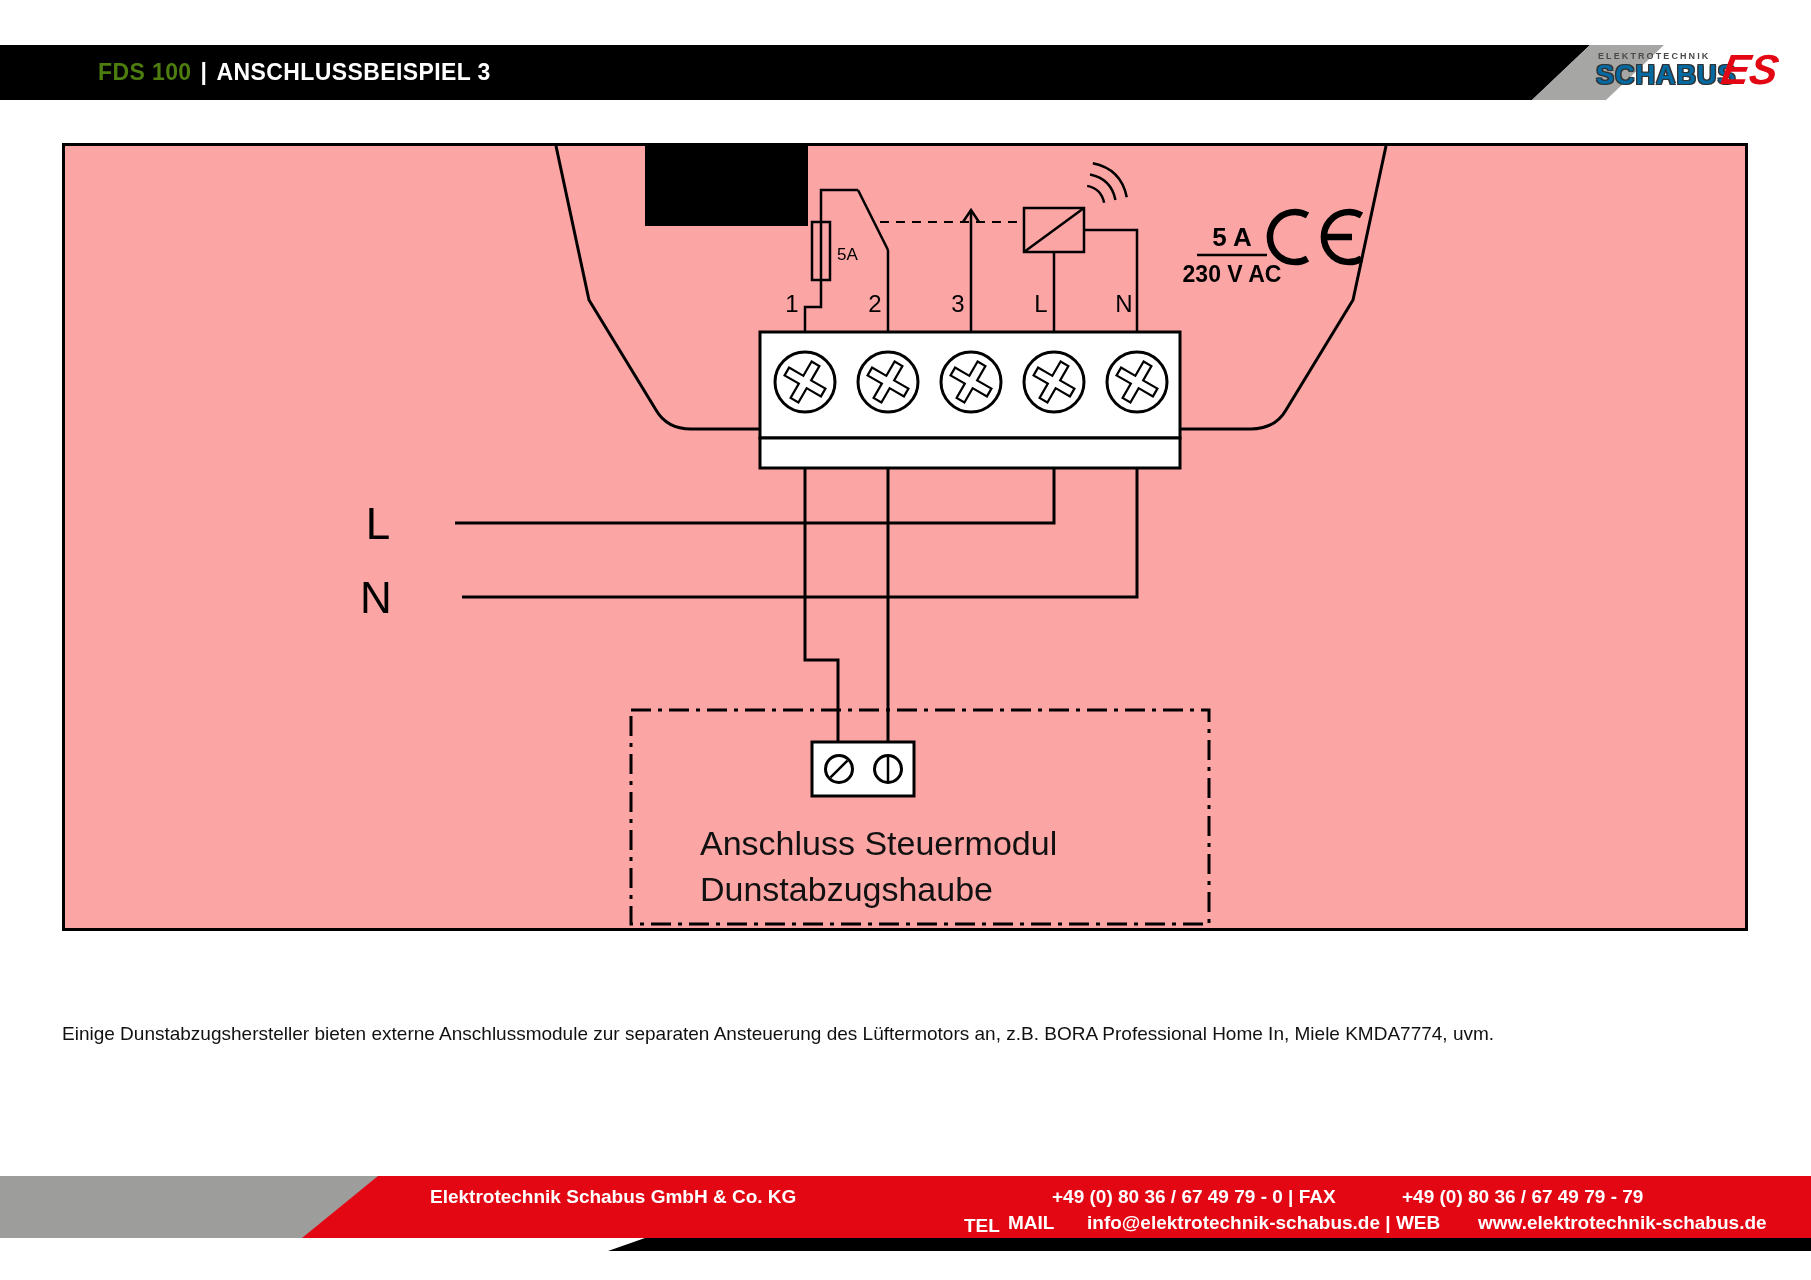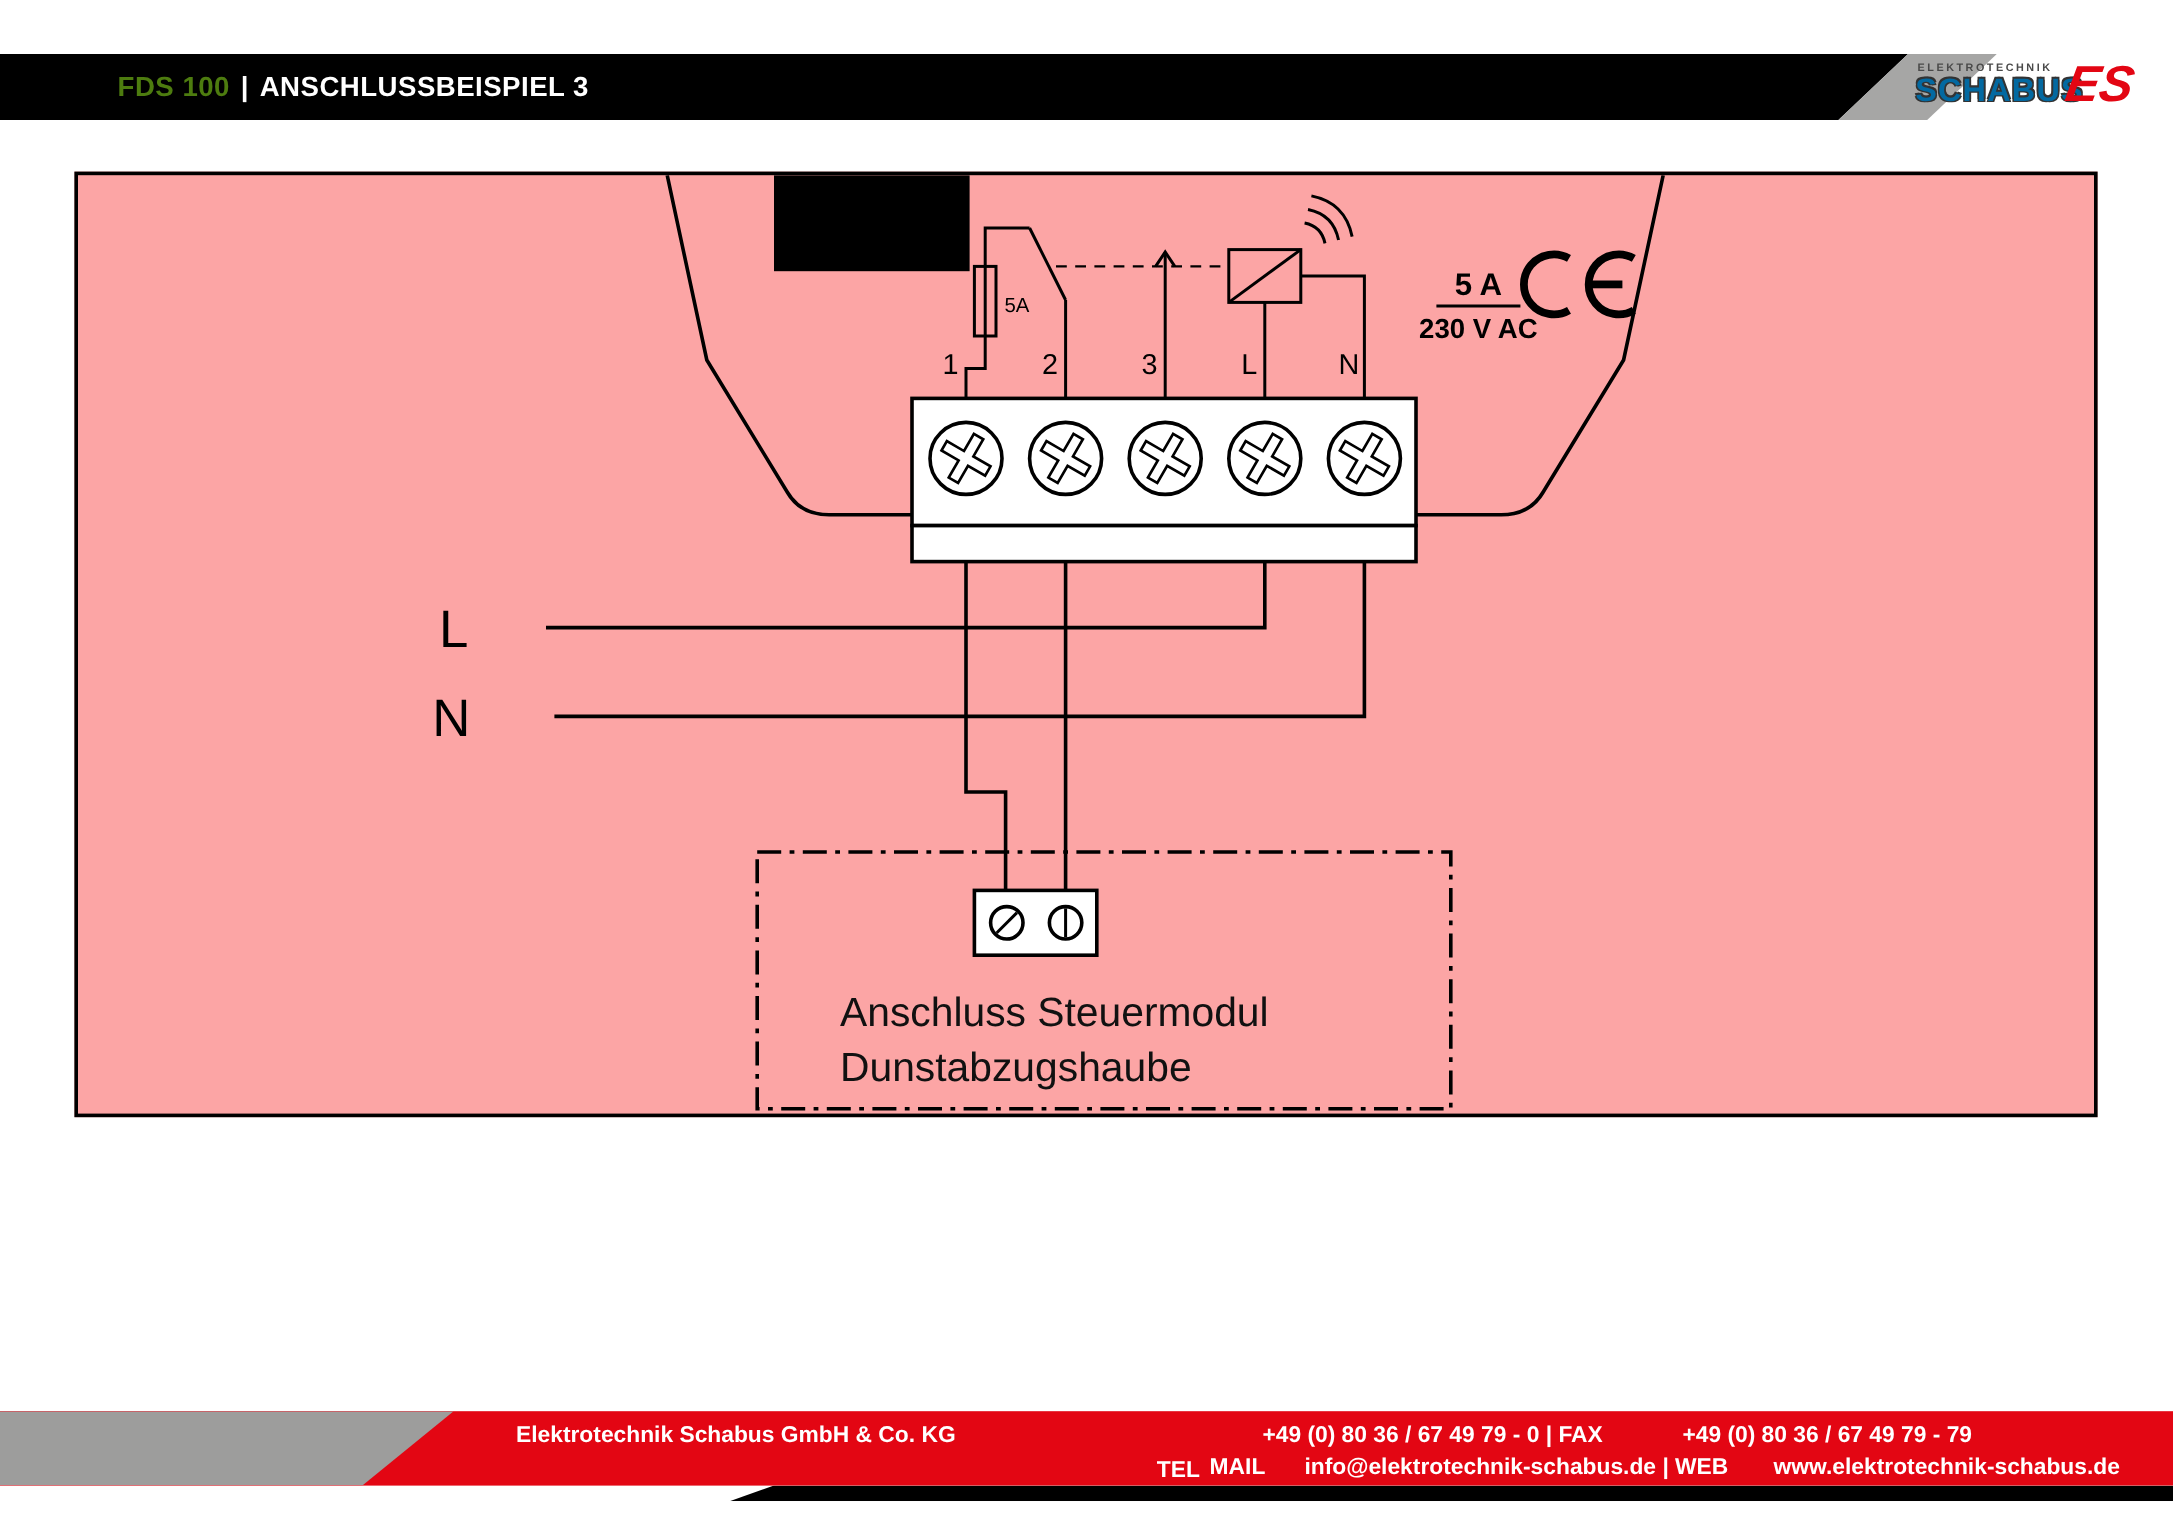--- a/index.html
+++ b/index.html
@@ -148,20 +148,21 @@
         <line class="ln2" x1="839" y1="757" x2="839" y2="781" transform="rotate(45 839 769)"></line>
         <circle class="scr" cx="888" cy="769" r="13.5"></circle>
         <line class="ln2" x1="888" y1="757" x2="888" y2="781"></line>
         <text class="t-mod" x="700" y="855">Anschluss Steuermodul</text>
         <text class="t-mod" x="700" y="901">Dunstabzugshaube</text>
       </g>
     </svg>
   </div>
 
   <div class="bodytext">
+    <p>Einige Dunstabzugshersteller bieten externe Anschlussmodule zur separaten Ansteuerung des Lüftermotors an, z.B. BORA Professional Home In, Miele KMDA7774, uvm.</p>
   </div>
 
   <div class="footer-red"></div>
   <div class="footer-gray"></div>
   <div class="footer-black"></div>
 
   <span class="ft" style="left:430px;  top:1186px;">Elektrotechnik Schabus GmbH &amp; Co. KG</span>
   <span class="ft" style="left:964px; top:1186px;margin-top:29px;">TEL</span>
   <span class="ft" style="left:1052px; top:1186px;">+49 (0) 80 36 / 67 49 79 - 0 | FAX</span>
   <span class="ft" style="left:1402px; top:1186px;">+49 (0) 80 36 / 67 49 79 - 79</span>

